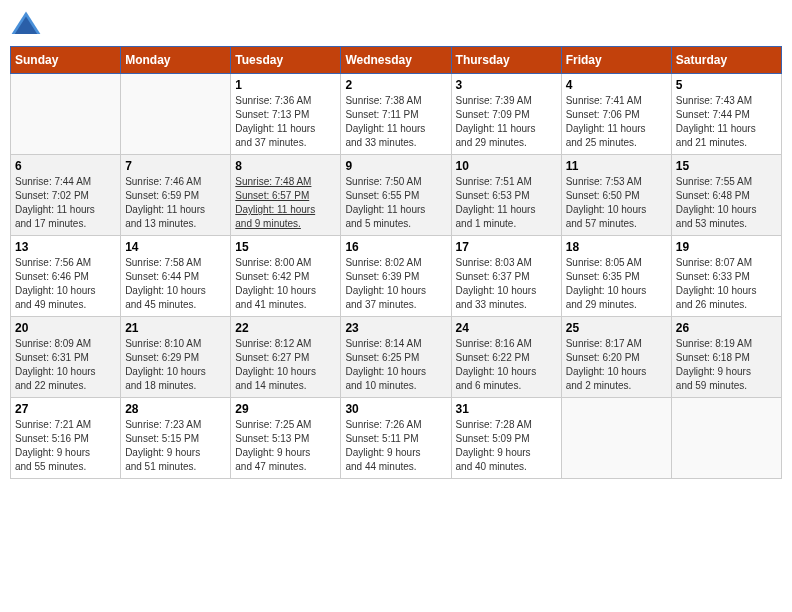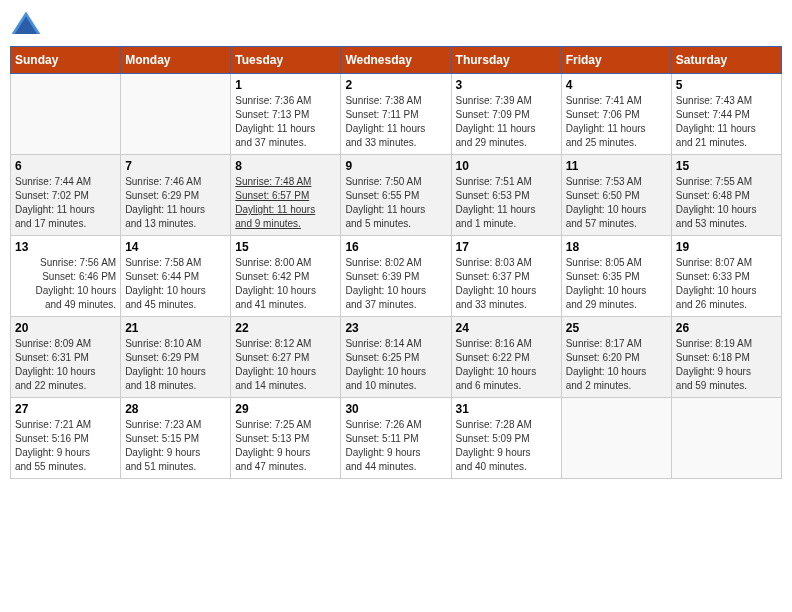--- a/index.html
+++ b/index.html
@@ -164,21 +164,21 @@
         <td>
           <span class="day-num">6</span>
           <div class="day-info" style="white-space: pre-line;">Sunrise: 7:44 AM
 Sunset: 7:02 PM
 Daylight: 11 hours
 and 17 minutes.</div>
         </td>
         <td>
           <span class="day-num">7</span>
           <div class="day-info" style="white-space: pre-line;">Sunrise: 7:46 AM
-Sunset: 6:29 PM
+Sunset: 6:59 PM
 Daylight: 11 hours
 and 13 minutes.</div>
         </td>
         <td>
           <span class="day-num">8</span>
           <div class="day-info" style="white-space: pre-line; text-decoration: underline;">Sunrise: 7:48 AM
 Sunset: 6:57 PM
 Daylight: 11 hours
 and 9 minutes.</div>
         </td>
@@ -207,21 +207,21 @@
           <span class="day-num">15</span>
           <div class="day-info" style="white-space: pre-line;">Sunrise: 7:55 AM
 Sunset: 6:48 PM
 Daylight: 10 hours
 and 53 minutes.</div>
         </td>
       </tr>
       <tr>
         <td>
           <span class="day-num">13</span>
-          <div class="day-info" style="white-space: pre-line; text-align: right;">Sunrise: 7:56 AM
+          <div class="day-info" style="white-space: pre-line;">Sunrise: 7:56 AM
 Sunset: 6:46 PM
 Daylight: 10 hours
 and 49 minutes.</div>
         </td>
         <td>
           <span class="day-num">14</span>
           <div class="day-info" style="white-space: pre-line;">Sunrise: 7:58 AM
 Sunset: 6:44 PM
 Daylight: 10 hours
 and 45 minutes.</div>

